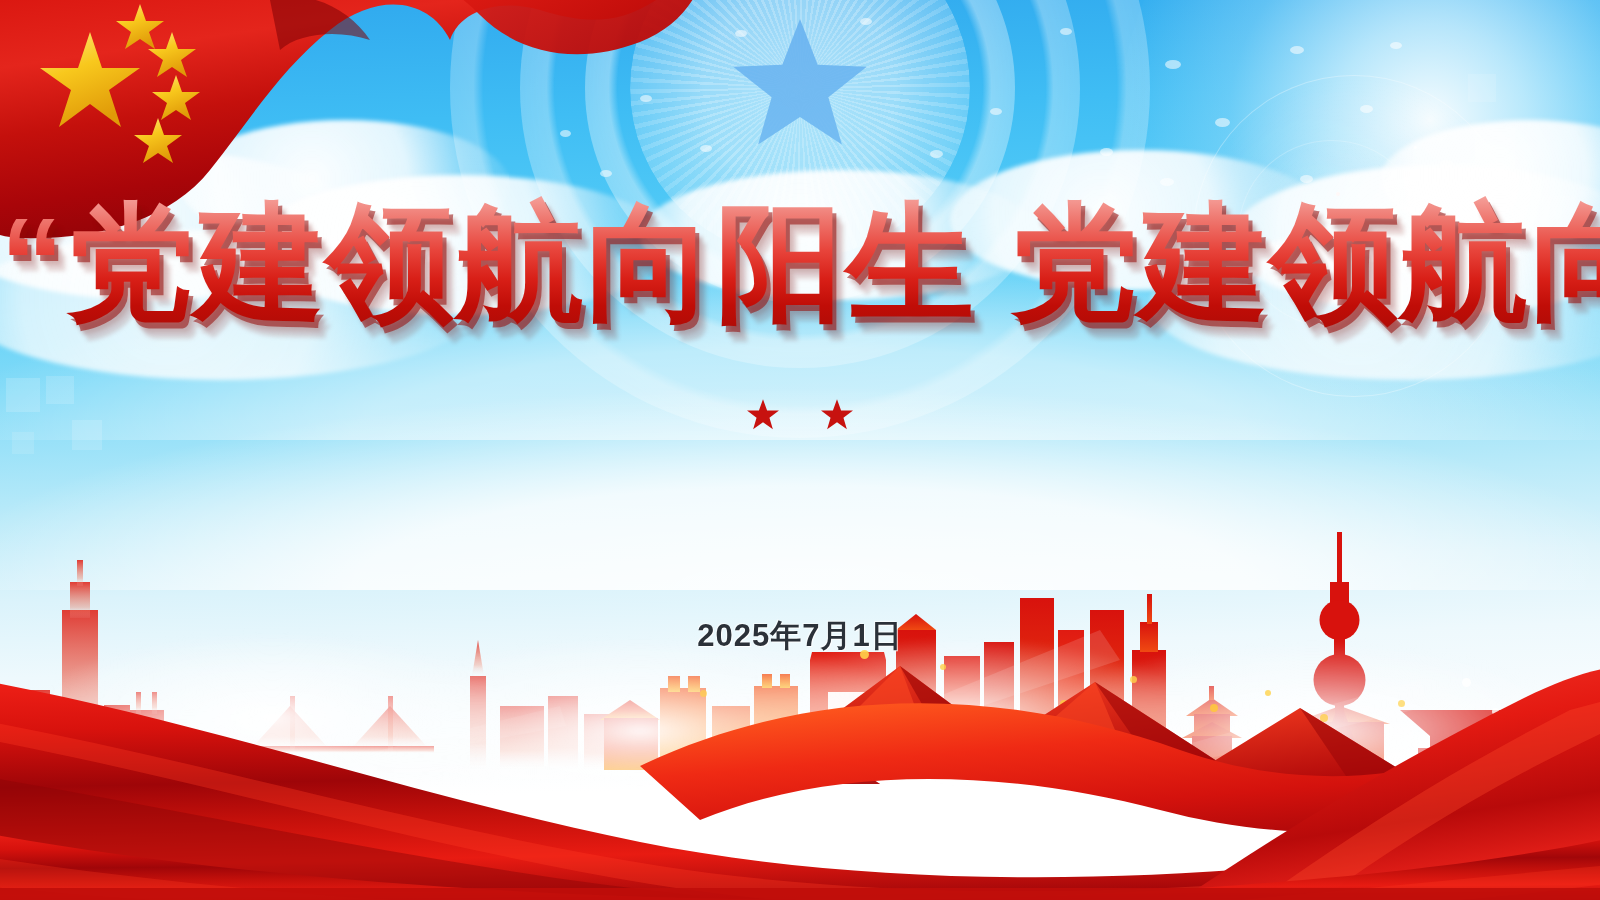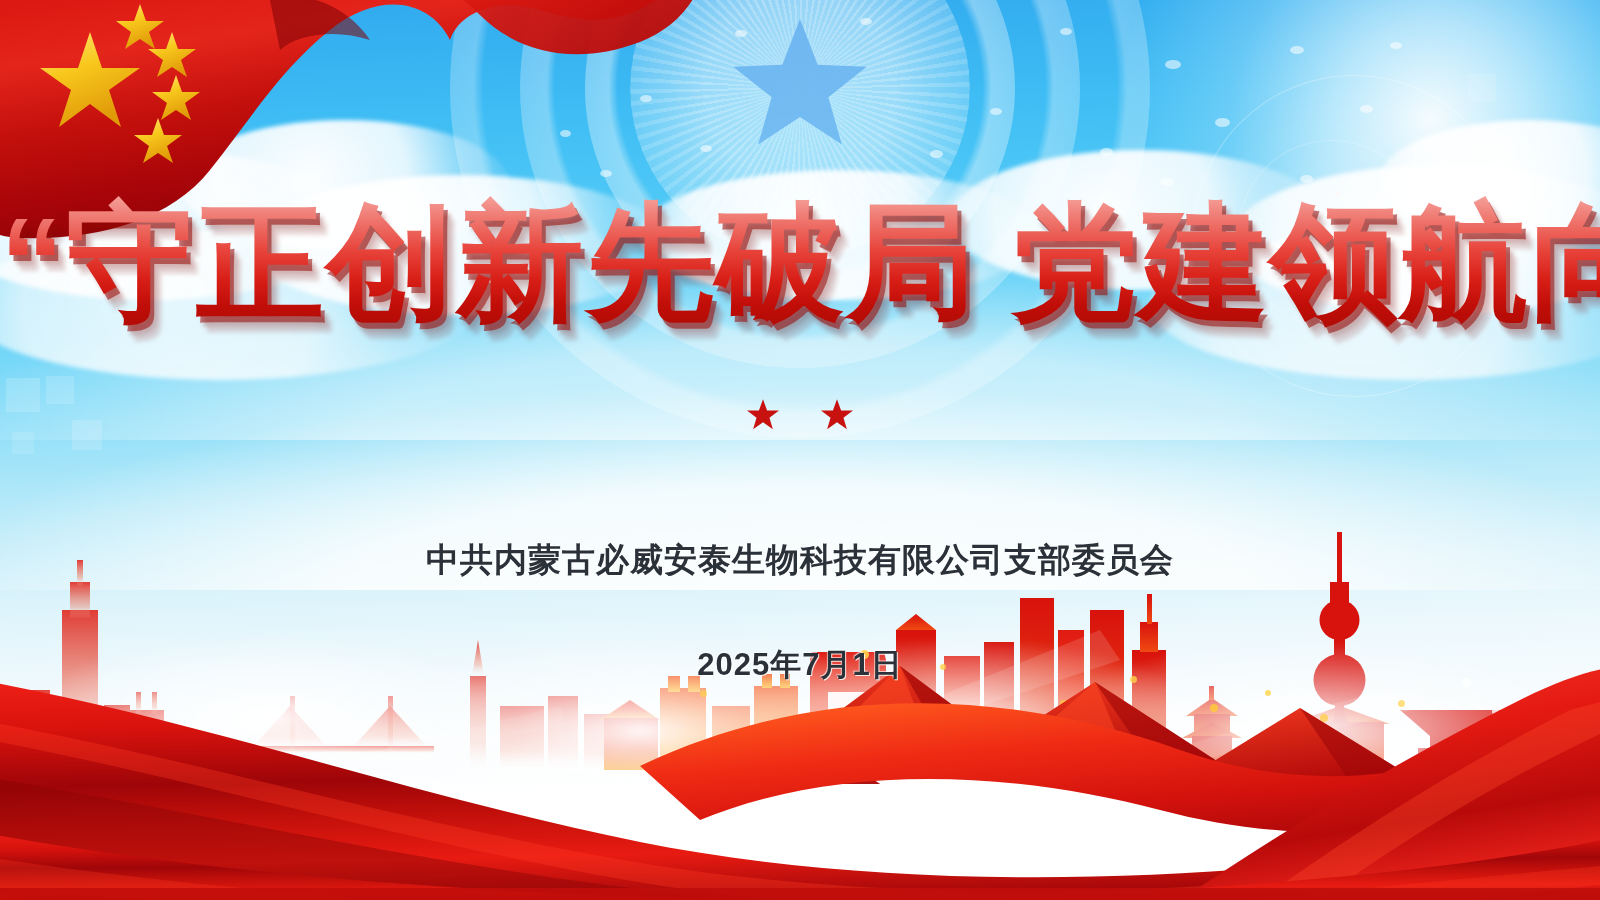--- a/index.html
+++ b/index.html
@@ -175,21 +175,21 @@
   .side-star { width: 34px; height: 34px; flex: 0 0 auto; }
 
   .org-line {
     position: absolute; top: 538px; left: 0; width: 1600px;
     text-align: center;
     font-size: 33px; font-weight: 900; letter-spacing: 1px;
     color: #2b3139;
     text-shadow: 1px 1px 0 rgba(255,255,255,.85), -1px -1px 0 rgba(255,255,255,.6);
   }
   .date-line {
-    position: absolute; top: 644px; left: 0; width: 1600px;
+    position: absolute; top: 615px; left: 0; width: 1600px;
     text-align: center;
     font-size: 31px; font-weight: 900; letter-spacing: 1px;
     color: #2b3139;
     text-shadow: 1px 1px 0 rgba(255,255,255,.85), -1px -1px 0 rgba(255,255,255,.6);
   }
 </style>
 </head>
 <body>
 
 <div id="poster">
@@ -501,29 +501,28 @@
                L1620,340 L-20,340 Z" fill="url(#silk1)" opacity="0.95"></path>
       <path d="M-20,286 C300,336 780,362 1220,332 L1620,294 L1620,312
                C1300,356 700,382 -20,316 Z" fill="#ff3a22" opacity="0.28"></path>
       <rect x="-20" y="318" width="1640" height="24" fill="#c00d0a" opacity="0.9"></rect>
     </svg>
   </div>
 
   <div class="text-layer">
 
     <div class="main-title">
-      <span>“守正创新先破局</span><span class="sp"></span><span>党建领航向阳生”</span>
+      <span>“党建领航向阳生</span><span class="sp"></span><span>党建领航向阳生”</span>
     </div>
 
     <div class="subtitle-row">
       <svg class="side-star" viewBox="0 0 100 100">
         <polygon points="50,4 62,37 97,37 69,58 79,92 50,71 21,92 31,58 3,37 38,37" fill="#c7120f"></polygon>
       </svg>
       <svg class="side-star" viewBox="0 0 100 100">
         <polygon points="50,4 62,37 97,37 69,58 79,92 50,71 21,92 31,58 3,37 38,37" fill="#c7120f"></polygon>
       </svg>
     </div>
 
-    <div class="org-line">中共内蒙古必威安泰生物科技有限公司支部委员会</div>
     <div class="date-line">2025年7月1日</div>
   </div>
 
 </div>
 
 </body></html>

